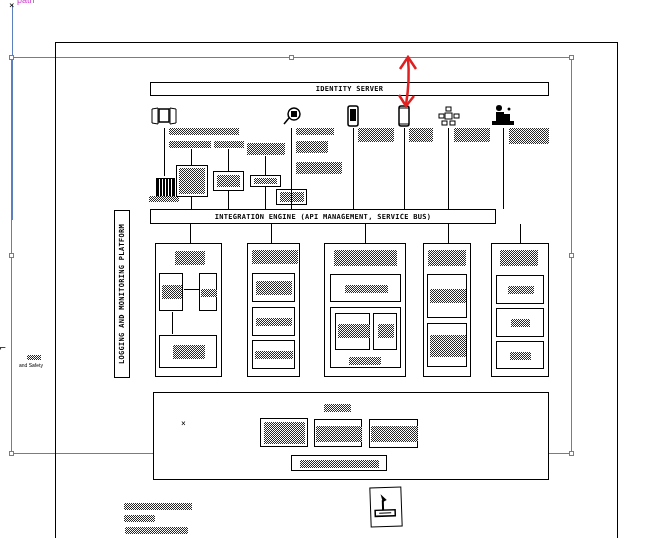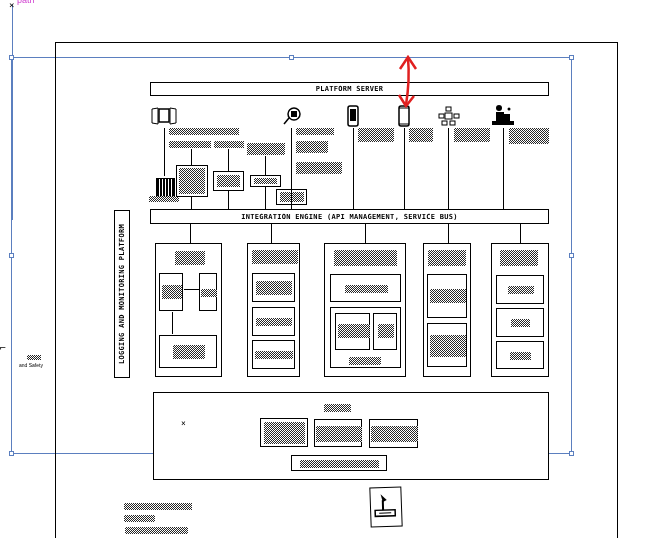--- a/index.html
+++ b/index.html
@@ -34,21 +34,21 @@
 <div class="handle" style="left:289px;top:451px;"></div>
 <div class="handle" style="left:569px;top:451px;"></div>
 
 <div class="abs" style="left:55px;top:42px;width:561px;height:500px;border-left:1px solid #000;border-top:1px solid #000;border-right:1px solid #000;"></div>
 
 <div class="abs" style="left:0px;top:342px;font-size:10px;">⌐</div>
 <div class="hatch" style="left:27px;top:355px;width:14px;height:5px;"></div>
 <div class="abs" style="left:19px;top:362px;font-size:5px;font-family:'Liberation Sans',sans-serif;">and Safety</div>
 
 <div class="box" style="left:150px;top:82px;width:399px;height:14px;">
-  <div class="bar-label">PLATFORM SERVER</div>
+  <div class="bar-label">IDENTITY SERVER</div>
 </div>
 
 <div class="icon" style="left:150px;top:106px;width:28px;height:20px;">
   <svg width="26" height="18" viewBox="0 0 26 18">
       <path d="M1 2 L7 1 L7 17 L1 16 Z M19 1 L25 2 L25 16 L19 17 Z" fill="none" stroke="#000"></path>
       <rect x="8" y="2" width="10" height="13" fill="none" stroke="#000" stroke-width="1.5"></rect>
     </svg>
 </div>
 <div class="icon" style="left:282px;top:106px;width:20px;height:20px;">
   <svg width="20" height="20" viewBox="0 0 20 20">
@@ -128,21 +128,21 @@
 
 <div class="vline" style="left:353px;top:128px;height:81px;"></div>
 <div class="hatch" style="left:358px;top:128px;width:36px;height:14px;"></div>
 <div class="vline" style="left:404px;top:128px;height:81px;"></div>
 <div class="hatch" style="left:409px;top:128px;width:24px;height:14px;"></div>
 <div class="vline" style="left:448px;top:128px;height:81px;"></div>
 <div class="hatch" style="left:454px;top:128px;width:36px;height:14px;"></div>
 <div class="vline" style="left:503px;top:128px;height:81px;"></div>
 <div class="hatch" style="left:509px;top:128px;width:40px;height:16px;"></div>
 
-<div class="box" style="left:150px;top:209px;width:399px;height:15px;">
+<div class="box" style="left:150px;top:209px;width:346px;height:15px;">
   <div class="bar-label">INTEGRATION ENGINE (API MANAGEMENT, SERVICE BUS)</div>
 </div>
 
 <div class="box" style="left:114px;top:210px;width:16px;height:168px;">
   <div class="abs" style="left:50%;top:50%;transform:translate(-50%,-50%) rotate(-90deg);white-space:nowrap;font-size:7px;font-weight:bold;letter-spacing:.3px;">LOGGING AND MONITORING PLATFORM</div>
 </div>
 
 <div class="vline" style="left:190px;top:224px;height:20px;"></div>
 <div class="vline" style="left:271px;top:224px;height:20px;"></div>
 <div class="vline" style="left:365px;top:224px;height:20px;"></div>

